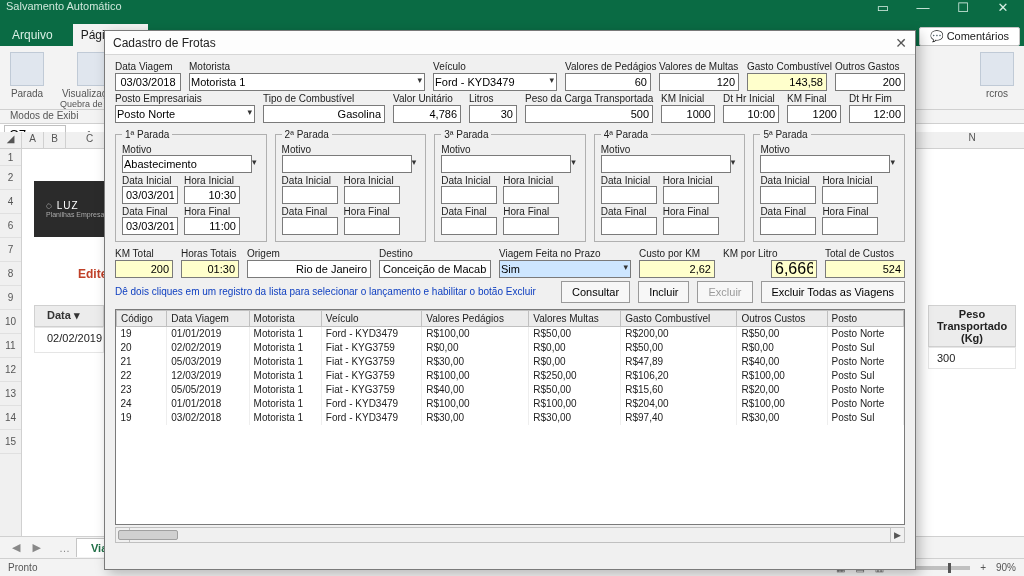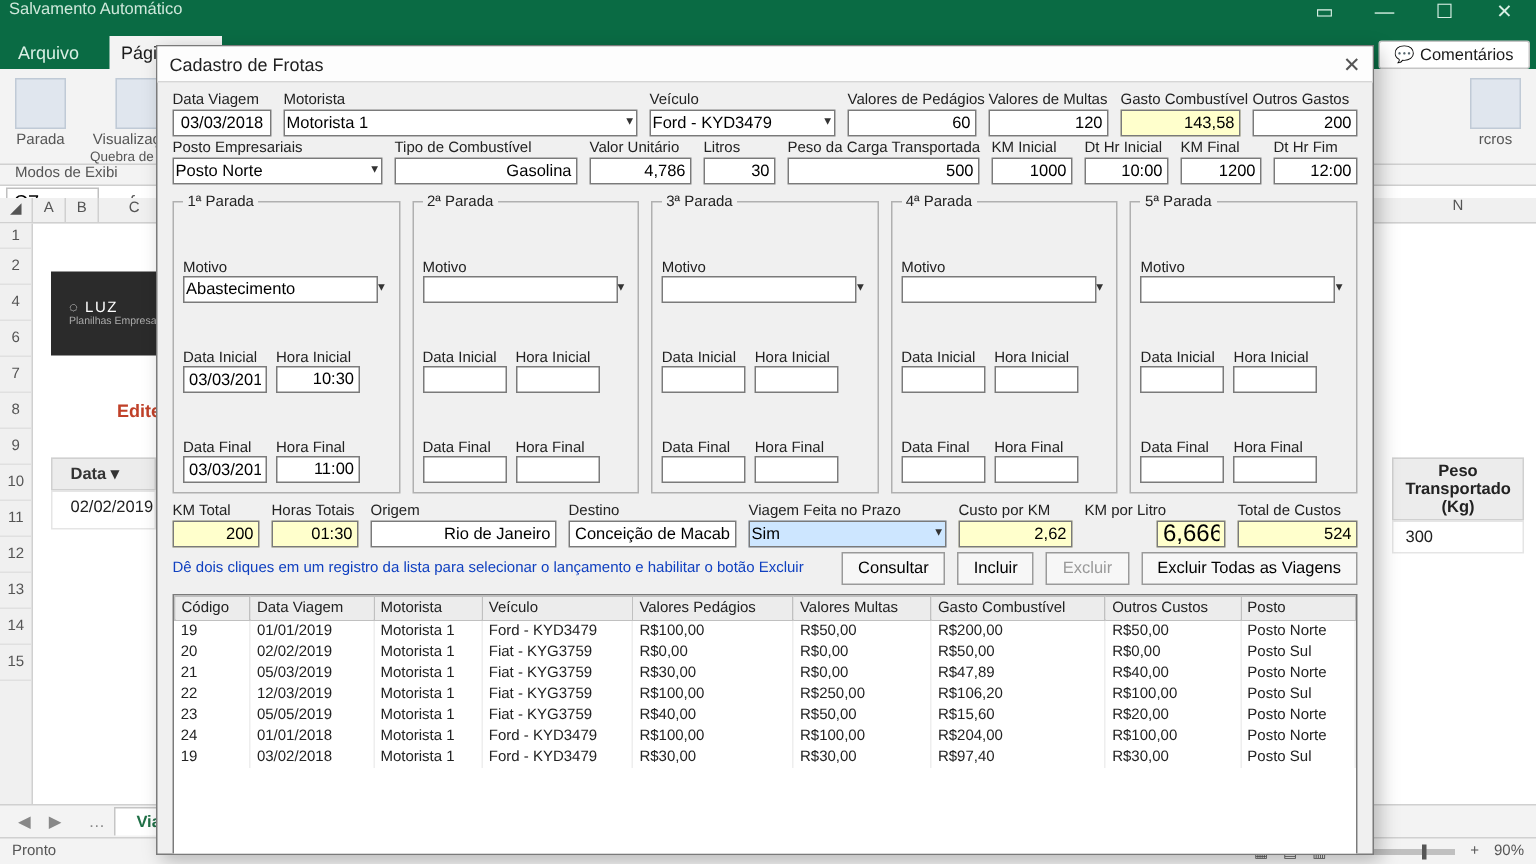--- a/index.html
+++ b/index.html
@@ -63,21 +63,21 @@
 .inp.yellow { background: #ffffcc; }
 .sel { height: 18px; border: 1px solid #7a7a7a; background: #fff; font-size: 11px; padding: 0 1px; }
 .sel-wrap { position: relative; }
 .sel-wrap::after { content: "▾"; position: absolute; right: 3px; top: 2px; font-size: 9px; color: #333; pointer-events: none; }
 
 fieldset.parada { border: 1px solid #b0b0b0; padding: 4px 6px 6px 6px; }
 fieldset.parada legend { font-size: 10px; padding: 0 3px; }
 .paradas-row { display: flex; gap: 8px; margin-top: 6px; }
 .parada .prow { display: flex; gap: 6px; margin-top: 2px; }
 .parada .pf { display: flex; flex-direction: column; }
-.parada .pf label { font-size: 10px; margin-top: 29px; }
+.parada .pf label { font-size: 10px; }
 .parada .pf .inp { width: 56px; }
 
 .hint { color: #1040c0; font-size: 10px; margin-top: 8px; }
 .btn-row { display: flex; gap: 8px; justify-content: flex-end; margin-top: -16px; }
 .btn { height: 22px; padding: 0 10px; background: #f7f7f7; border: 1px solid #9a9a9a; font-size: 11px; cursor: pointer; }
 .btn:disabled { color: #9a9a9a; }
 
 .grid { margin-top: 6px; border: 1px solid #7a7a7a; background: #fff; height: 216px; overflow: hidden; }
 .grid table { width: 100%; border-collapse: collapse; font-size: 10px; }
 .grid th { background: #ececec; border: 1px solid #c0c0c0; text-align: left; padding: 2px 4px; font-weight: normal; position: sticky; top: 0; }

